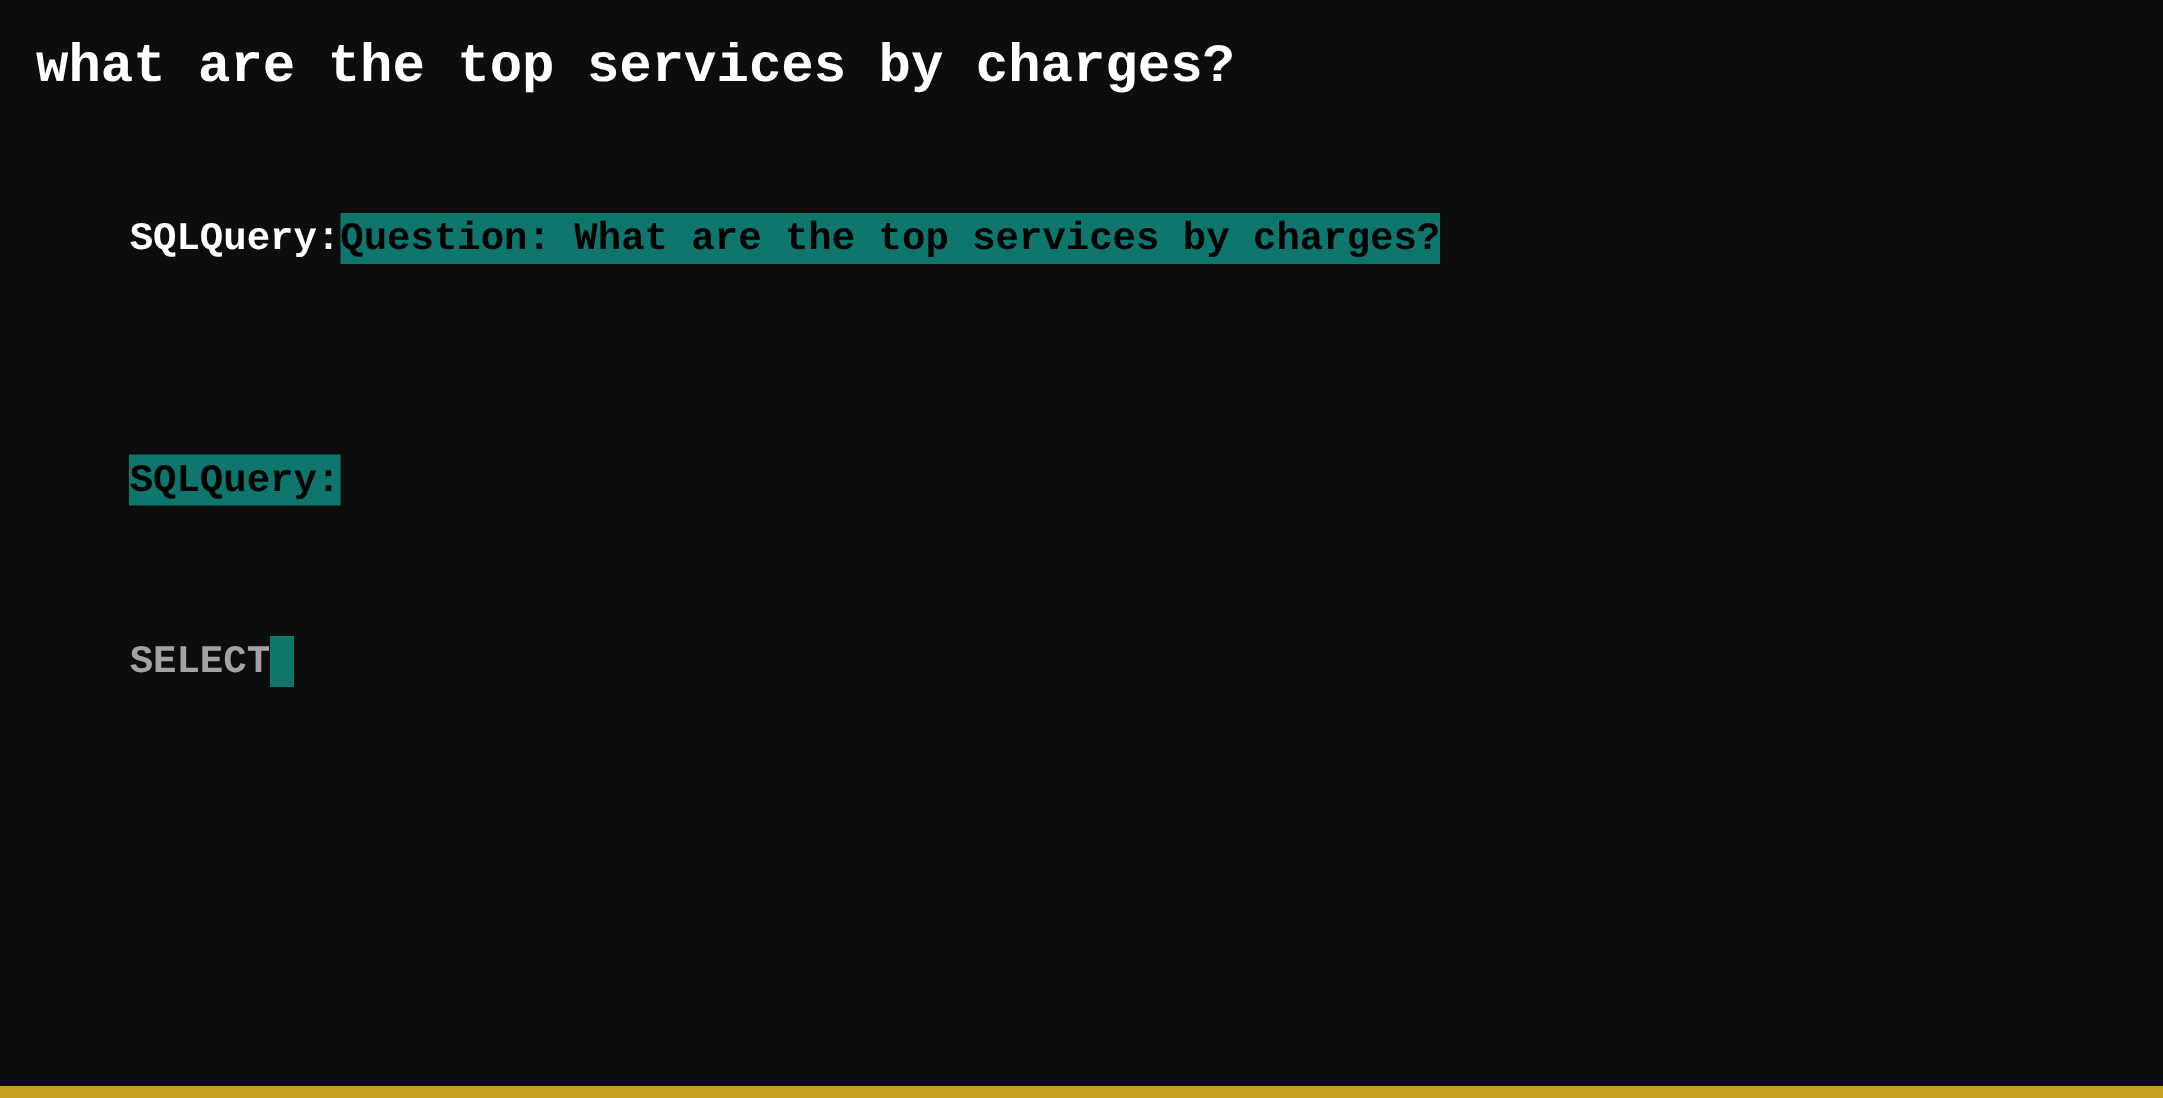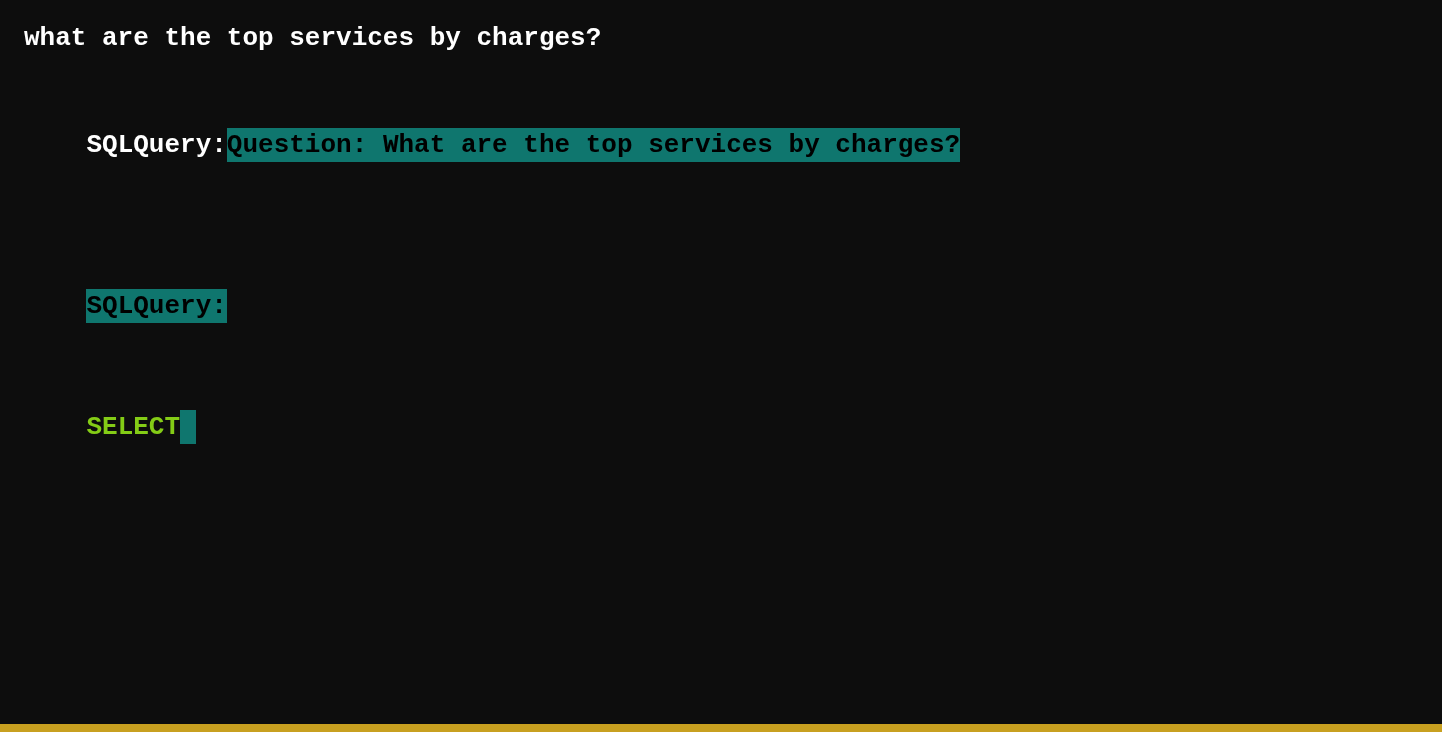--- a/index.html
+++ b/index.html
@@ -14,21 +14,21 @@
       font-family: 'Courier New', Courier, monospace;
       font-size: 26px;
       font-weight: bold;
       width: 1442px;
       min-height: 732px;
       padding: 20px 24px;
     }
 
     .question-line {
       color: #ffffff;
-      font-size: 26px;
+      font-size: 36px;
       margin-bottom: 28px;
       line-height: 1.4;
     }
 
     .sql-query-block {
       line-height: 1.55;
     }
 
     .line {
       display: block;
@@ -39,21 +39,21 @@
       color: #ffffff;
     }
 
     .highlight {
       background-color: #0f766e;
       color: #000000;
       padding: 2px 0;
     }
 
     .keyword {
-      color: #84cc16;
+      color: #a3a3a3;
       margin-top: 20px;
     }
 
     .bottom-bar {
       position: fixed;
       bottom: 0;
       left: 0;
       width: 100%;
       height: 8px;
       background-color: #c8a020;

